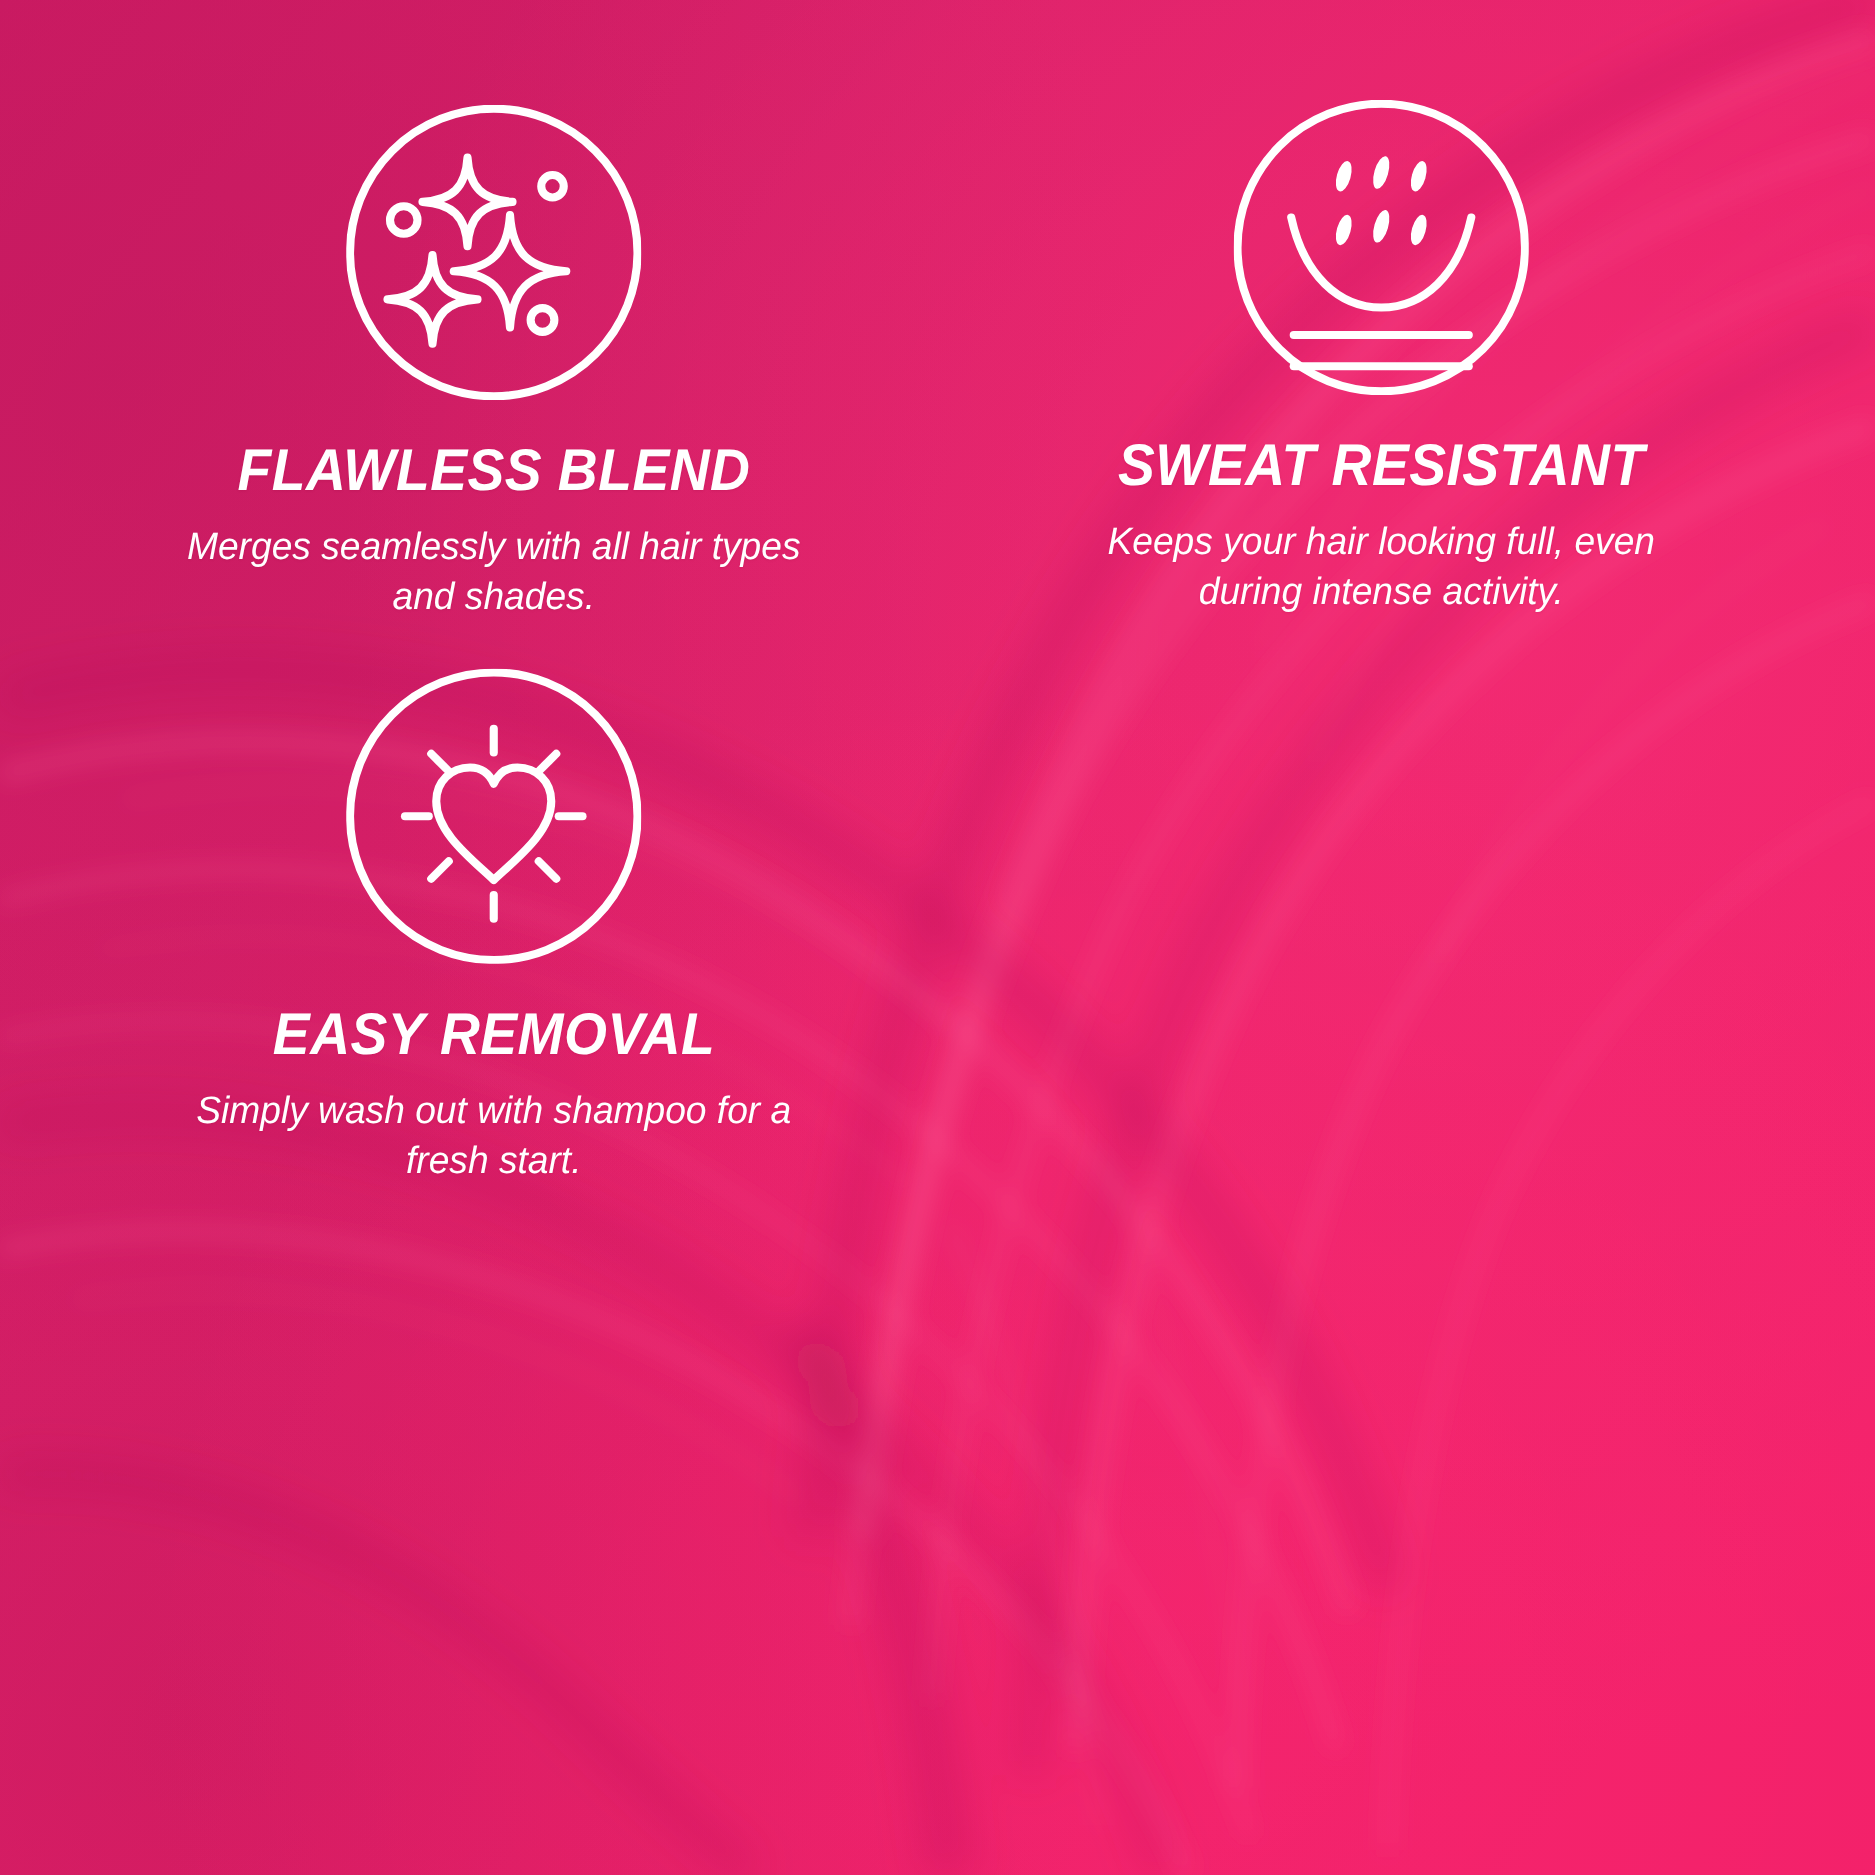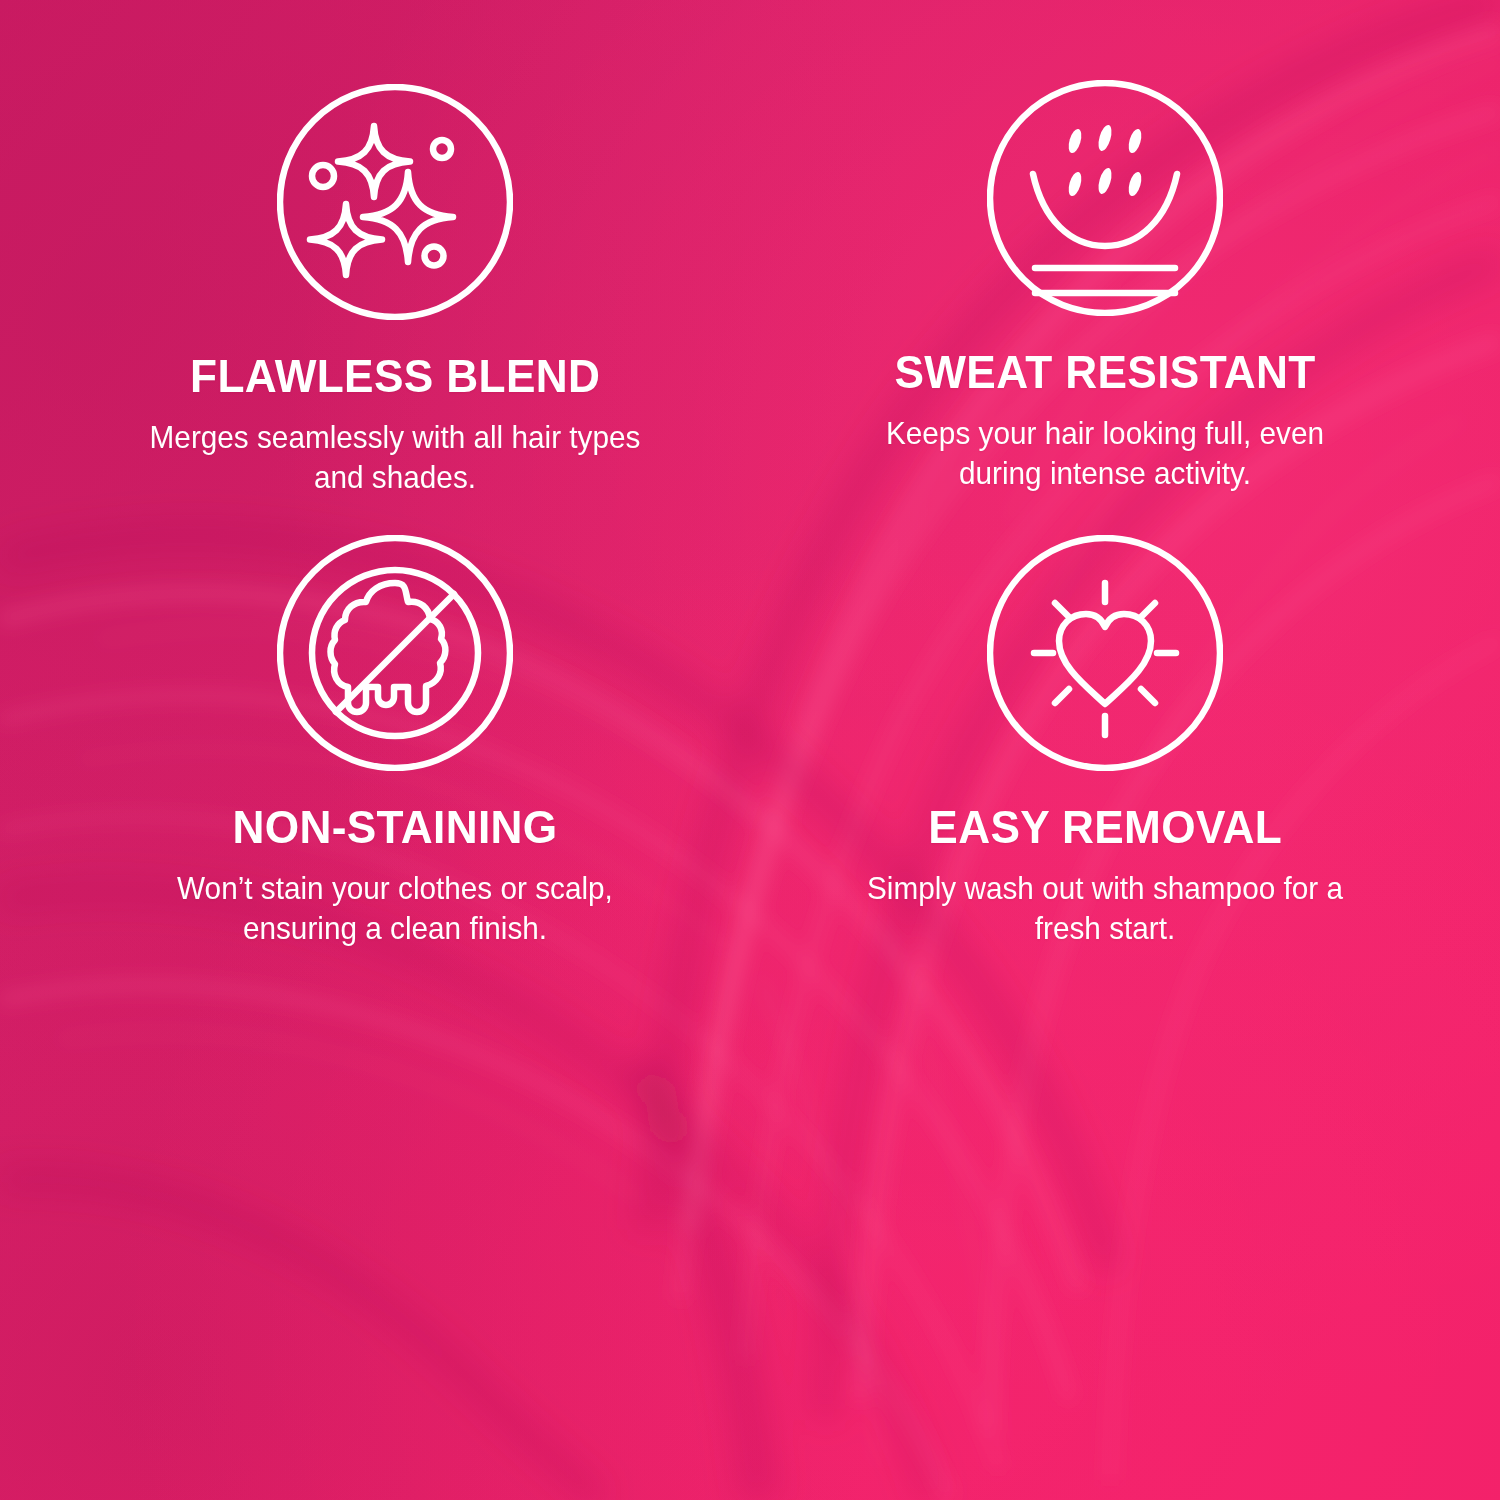--- a/index.html
+++ b/index.html
@@ -21,20 +21,21 @@
     display:grid;
     grid-template-columns:1fr 1fr;
     grid-template-rows:1fr 1fr 1fr;
     padding:62px 40px 48px 40px;
   }
   .card {
     display:flex;
     flex-direction:column;
     align-items:center;
     text-align:center;
+    font-style:italic;
   }
   .icon-wrap {
     width:236px; height:236px;
     display:flex; align-items:center; justify-content:center;
   }
   .icon-wrap svg { display:block; width:236px; height:236px; }
 
   .card-title {
     color:#ffffff;
     font-weight:bold;
@@ -187,49 +188,20 @@
             <ellipse cx="118" cy="101" rx="5.5" ry="13.5" transform="rotate(16 118 101)"></ellipse>
             <ellipse cx="148" cy="104" rx="5.5" ry="12.5" transform="rotate(16 148 104)"></ellipse>
           </g>
         </g>
       </svg>
     </div>
     <div class="card-title">SWEAT RESISTANT</div>
     <div class="card-desc">Keeps your hair looking full, even during intense activity.</div>
   </div>
 
-  <div class="card row3">
-    <div class="icon-wrap">
-      <svg viewBox="0 0 236 236" xmlns="http://www.w3.org/2000/svg" aria-hidden="true">
-        <g fill="none" stroke="#ffffff" stroke-width="6.5" stroke-linejoin="round" stroke-linecap="round">
-          <circle cx="118" cy="118" r="115"></circle>
-
-          <path d="M118,48
-                   C103,48 92,56 89,67
-                   C77,66 68,74 68,85
-                   C60,88 56,96 58,105
-                   C52,111 52,122 58,129
-                   C55,139 60,150 71,152
-                   L71,168 A9,9 0 0 0 89,168 L89,152
-                   L101,152 L101,162 A8,8 0 0 0 117,162 L117,152
-                   L131,152 L131,168 A9,9 0 0 0 149,168 L149,151
-                   C160,148 166,138 163,128
-                   C170,121 170,110 164,104
-                   C167,95 162,86 153,84
-                   C152,73 143,65 131,67
-                   C128,56 130,48 118,48 Z"></path>
-
-          <circle cx="118" cy="118" r="83"></circle>
-          <line x1="59" y1="177" x2="177" y2="59"></line>
-        </g>
-      </svg>
-    </div>
-    <div class="card-title">NON-STAINING</div>
-    <div class="card-desc">Won’t stain your clothes or scalp, ensuring a clean finish.</div>
-  </div>
 
   <div class="card row3">
     <div class="icon-wrap">
       <svg viewBox="0 0 236 236" xmlns="http://www.w3.org/2000/svg" aria-hidden="true">
         <g fill="none" stroke="#ffffff" stroke-width="6.5" stroke-linejoin="round" stroke-linecap="round">
           <circle cx="118" cy="118" r="115"></circle>
 
           <path d="M118,169
                    C100,152 72,131 72,106
                    C72,90 84,79 99,79

